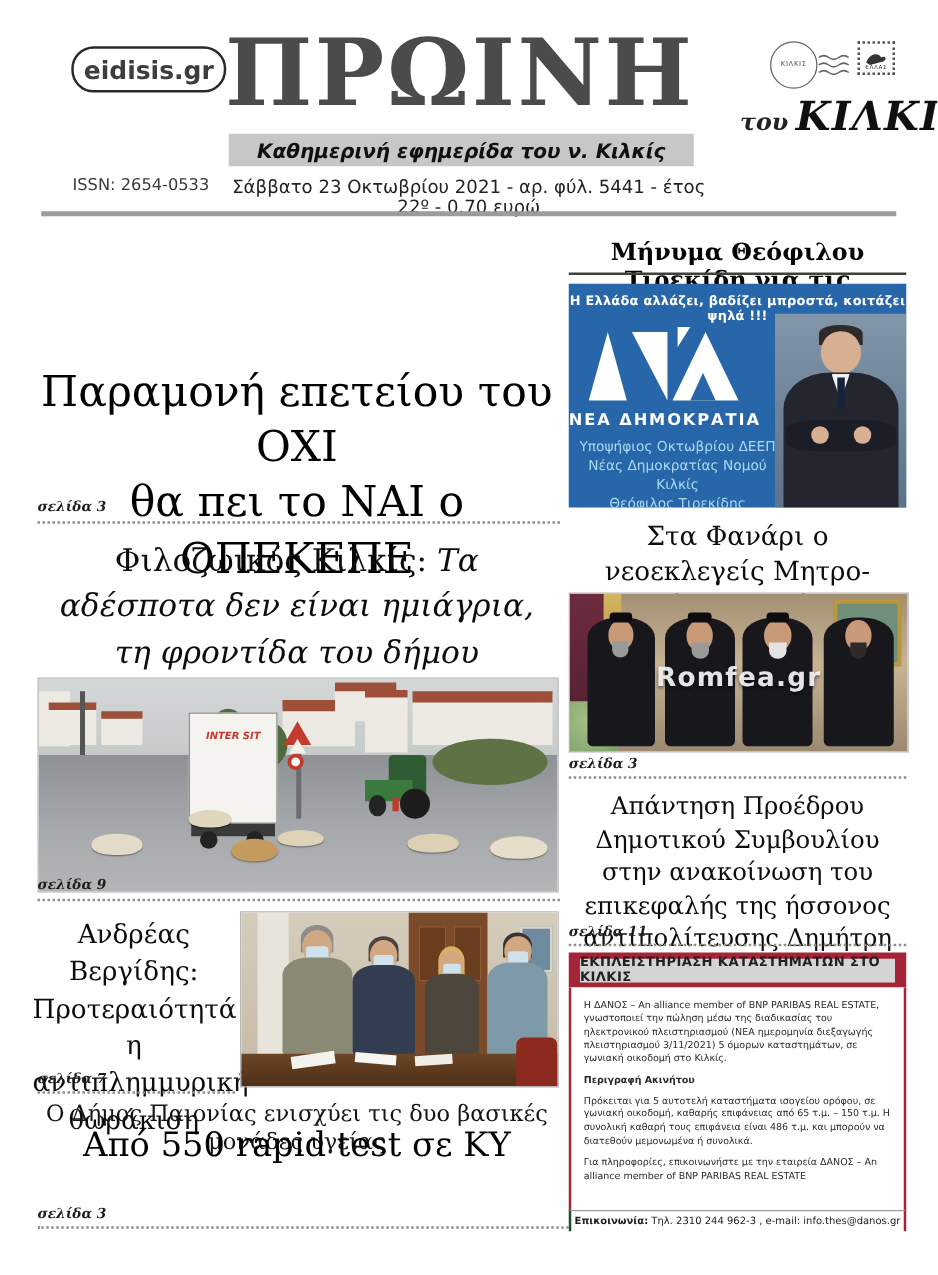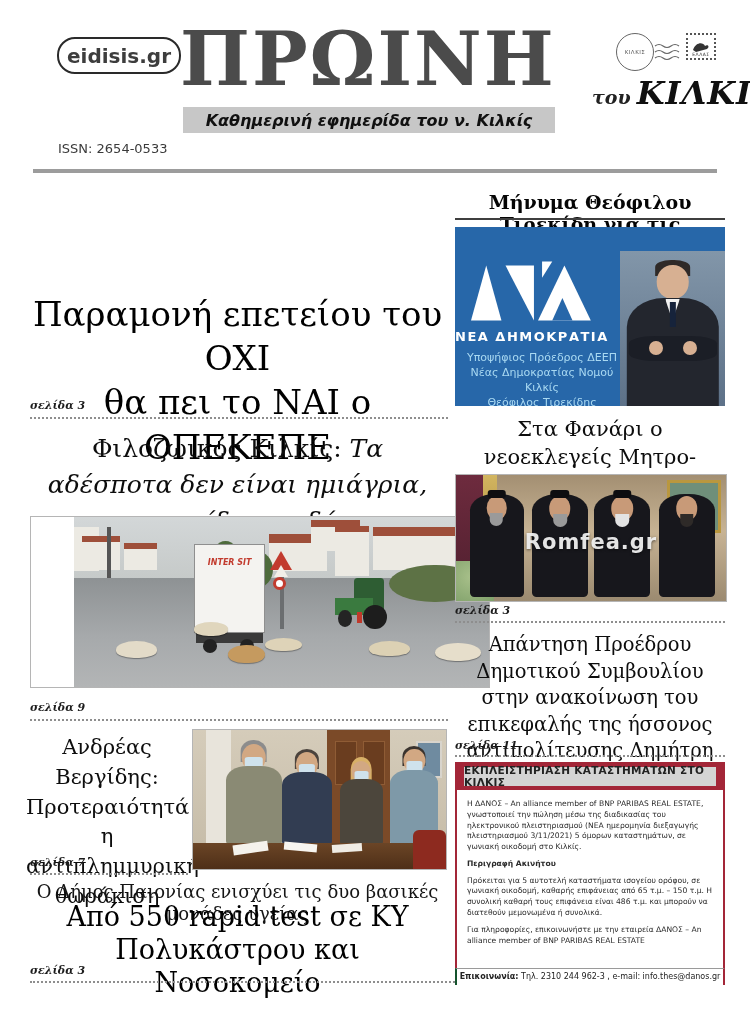--- a/index.html
+++ b/index.html
@@ -133,35 +133,36 @@
       <path d="M3 11 C6 3,13 3,15 7 C18 5,20 8,17 10 L6 13 Z" fill="#333"></path>
     </svg>
     <span class="gr">ΕΛΛΑΣ</span>
   </div>
 
   <div class="abs tagline-bar" style="left:183px;top:107px;">
     <span class="tagline-text">Καθημερινή εφημερίδα του ν. Κιλκίς</span>
   </div>
 
   <div class="abs issn" style="left:58px;top:141px;">ISSN: 2654-0533</div>
+  <div class="abs dateline" style="left:180px;top:142px;">Σάββατο 23 Οκτωβρίου 2021 - αρ. φύλ. 5441 - έτος 22º - 0,70 ευρώ</div>
   <div class="abs hrule" style="left:33px;top:169px;width:684px;"></div>
 
 
   <div class="abs center" style="left:30px;top:292px;width:415px;">
     <div class="lead-h">Παραμονή επετείου του ΟΧΙ</div>
     <div class="lead-h">θα πει το ΝΑΙ ο ΟΠΕΚΕΠΕ</div>
   </div>
   <div class="abs pref" style="left:30px;top:399px;">σελίδα 3</div>
   <div class="abs dotted" style="left:30px;top:417px;width:418px;"></div>
 
   <div class="abs mid-h center" style="left:30px;top:431px;width:415px;">
     <span>Φιλοζωικός Κιλκίς: </span><span style="font-style:italic;">Τα αδέσποτα δεν είναι ημιάγρια, τη φροντίδα του δήμου χρειάζονται</span>
   </div>
 
-  <div class="abs photo" style="left:30px;top:516px;width:415px;height:170px;padding-left:43px;">
+  <div class="abs photo" style="left:30px;top:542px;width:415px;height:170px;">
     <div class="dogs-scene">
       <div class="sky"></div>
       <div class="house" style="left:0;top:6%;width:6%;height:26%;"></div>
       <div class="house" style="left:2%;top:14%;width:9%;height:17%;"></div>
       <div class="roof" style="left:2%;top:11%;width:9%;height:4%;"></div>
       <div class="house" style="left:12%;top:18%;width:8%;height:13%;"></div>
       <div class="roof" style="left:12%;top:15%;width:8%;height:4%;"></div>
       <div class="house" style="left:47%;top:14%;width:14%;height:18%;"></div>
       <div class="roof" style="left:47%;top:10%;width:14%;height:5%;"></div>
       <div class="house" style="left:57%;top:5%;width:12%;height:15%;"></div>
@@ -241,49 +242,49 @@
       <div class="shape" style="left:16%;bottom:12%;width:14%;height:7%;background:#f4f2ec;transform:rotate(-8deg);"></div>
       <div class="shape" style="left:36%;bottom:13%;width:13%;height:6%;background:#f7f5f0;transform:rotate(5deg);"></div>
       <div class="shape" style="left:55%;bottom:12%;width:12%;height:6%;background:#efece5;transform:rotate(-4deg);"></div>
       <div class="shape" style="right:0;bottom:0;width:13%;height:28%;background:#8d2a1f;border-radius:6px 6px 0 0;"></div>
     </div>
   </div>
 
   <div class="abs kicker center" style="left:30px;top:881px;width:415px;font-size:18px;">Ο Δήμος Παιονίας ενισχύει τις δυο βασικές μονάδες υγείας</div>
   <div class="abs center" style="left:30px;top:901px;width:415px;">
     <div class="lead-h" style="font-size:27px;line-height:1.22;">Από 550 rapid test σε ΚΥ</div>
-    <div class="lead-h" style="font-size:27px;line-height:1.22;">Πολυκάστρου και Νοσοκομείο</div>
   </div>
   <div class="abs pref" style="left:30px;top:964px;">σελίδα 3</div>
   <div class="abs dotted" style="left:30px;top:981px;width:425px;"></div>
 
   <div class="abs bold-h center" style="left:455px;top:191px;width:270px;">Μήνυμα Θεόφιλου Τιρεκίδη για τις εκλογές</div>
   <div class="abs" style="left:455px;top:218px;width:270px;height:1.5px;background:#3f3f3f;"></div>
 
   <div class="abs nd-ad" style="left:455px;top:227px;">
+    <div class="nd-slogan">Η Ελλάδα αλλάζει, βαδίζει μπροστά, κοιτάζει ψηλά !!!</div>
     <div class="nd-photo">
       <div class="shape" style="left:50%;top:6%;transform:translateX(-50%);width:34%;height:10%;background:#2f2a28;border-radius:45% 45% 0 0;"></div>
       <div class="shape" style="left:50%;top:9%;transform:translateX(-50%);width:31%;height:22%;background:#d7b092;border-radius:48%;"></div>
       <div class="shape" style="left:50%;top:30%;transform:translateX(-50%);width:88%;height:72%;background:#23262e;border-radius:40% 40% 0 0/26% 26% 0 0;"></div>
       <div class="shape" style="left:50%;top:31%;transform:translateX(-50%);width:14%;height:14%;background:#f2f2f2;clip-path:polygon(0 0,100% 0,50% 100%);"></div>
       <div class="shape" style="left:50%;top:33%;transform:translateX(-50%);width:6%;height:16%;background:#16233b;"></div>
       <div class="shape" style="left:50%;top:55%;transform:translateX(-50%);width:84%;height:16%;background:#1b1e26;border-radius:30%;"></div>
       <div class="shape" style="left:28%;top:58%;width:13%;height:9%;background:#d7b092;border-radius:50%;"></div>
       <div class="shape" style="left:60%;top:58%;width:13%;height:9%;background:#d7b092;border-radius:50%;"></div>
     </div>
     <svg class="abs" style="left:16px;top:32px;" width="132" height="64" viewBox="0 0 130 62">
       <polygon points="0,60 15,6 30,60" fill="#ffffff"></polygon>
       <polygon points="34,6 62,6 62,60" fill="#ffffff"></polygon>
       <polygon points="70,2 80,2 70,18" fill="#ffffff"></polygon>
       <polygon points="66,60 92,6 118,60" fill="#ffffff"></polygon>
       <polygon points="80,60 90,38 100,60" fill="#2767a9"></polygon>
     </svg>
     <div class="nd-party">ΝΕΑ ΔΗΜΟΚΡΑΤΙΑ</div>
     <div class="nd-cand">
-      <div>Υποψήφιος Πρόεδρος ΔΕΕΠ</div>
+      <div>Υποψήφιος Οκτωβρίου ΔΕΕΠ</div>
       <div>Νέας Δημοκρατίας Νομού Κιλκίς</div>
       <div class="b">Θεόφιλος Τιρεκίδης</div>
     </div>
   </div>
 
   <div class="abs center" style="left:455px;top:416px;width:270px;">
     <div class="small-h" style="line-height:1.32;">Στα Φανάρι ο νεοεκλεγείς Μητρο-</div>
     <div class="small-h" style="line-height:1.32;">πολίτης Κιλκίς κ. Βαρθολομαίος</div>
   </div>
   <div class="abs photo" style="left:455px;top:474px;width:270px;height:126px;">

